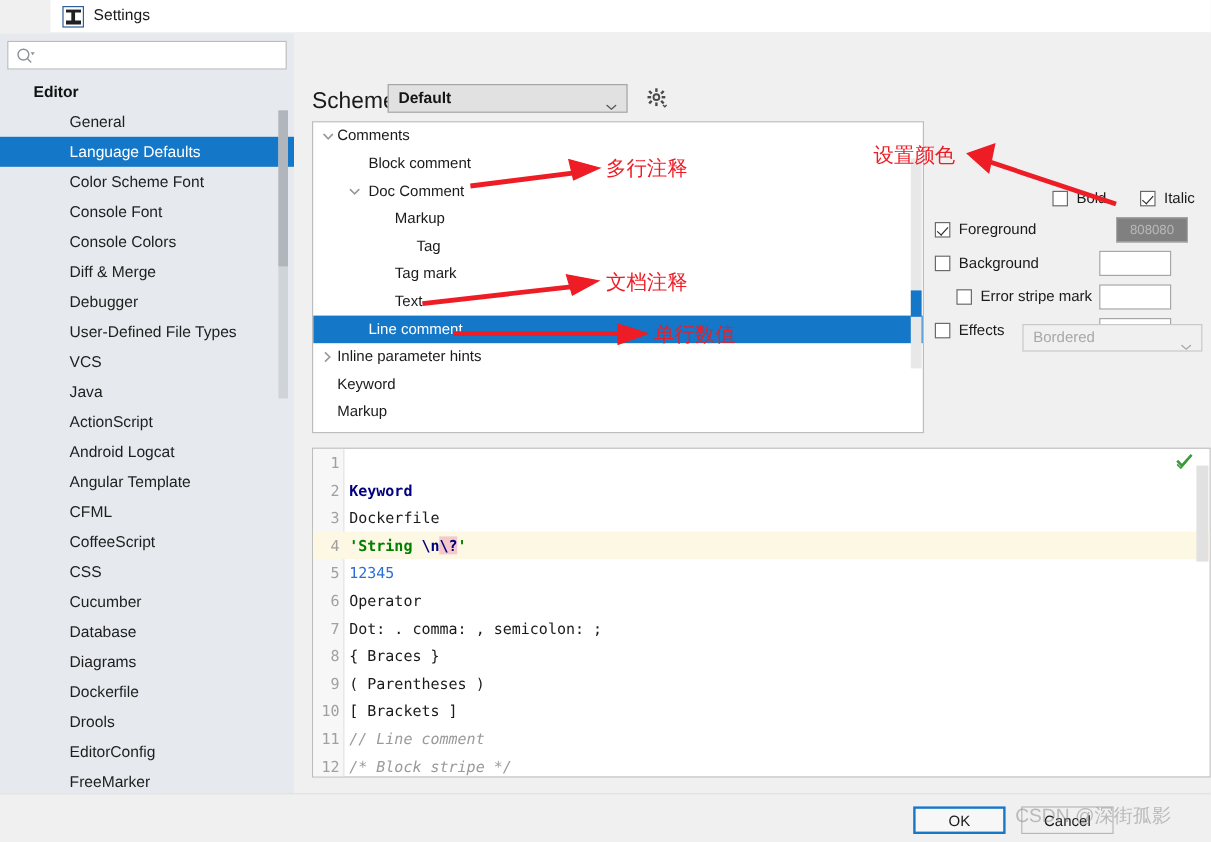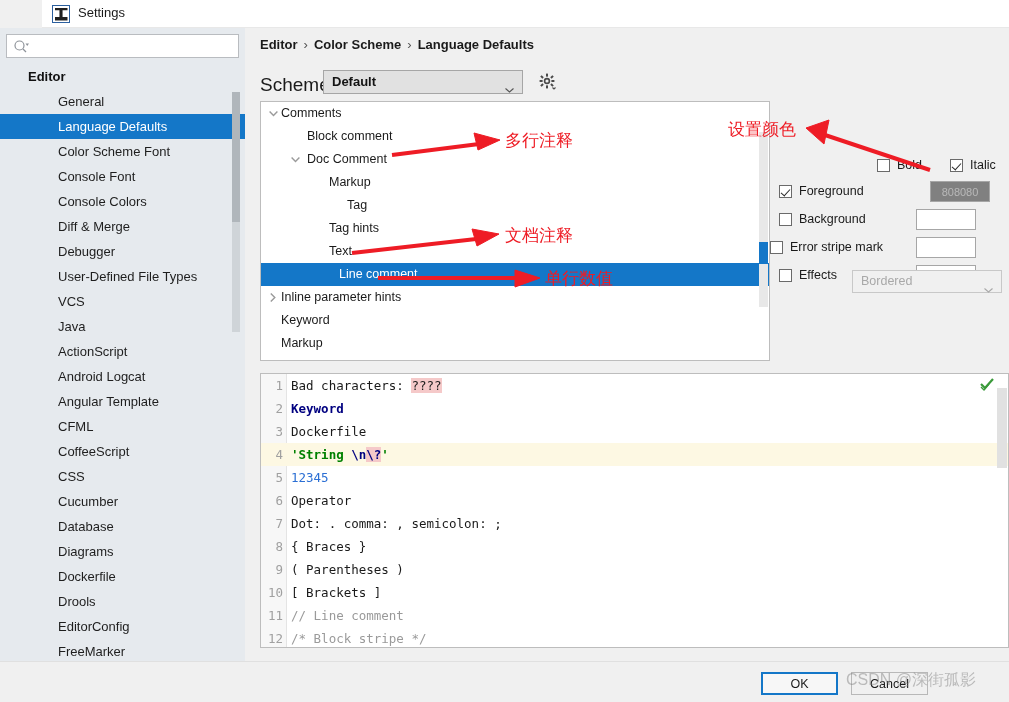--- a/index.html
+++ b/index.html
@@ -134,21 +134,21 @@
   .tree-panel {
     position: absolute; left: 15px; top: 73px; width: 510px; height: 260px;
     background: #ffffff; border: 1px solid #bdbdbd;
     overflow: hidden;
   }
   .tree-row {
     position: relative; height: 23px; line-height: 23px;
     font-size: 12.5px; color: #1a1a1a;
     white-space: nowrap; cursor: pointer;
   }
-  .tree-row.selected { background: #1477c8; color: #fff; padding-left: 32px; }
+  .tree-row.selected { background: #1477c8; color: #fff; }
   .tw {
     position: absolute; top: 0; width: 16px; height: 23px;
     display: flex; align-items: center; justify-content: center;
     color: #9a9a9a;
   }
   .tw svg { display: block; }
   .tree-label { display: block; }
   .tsb-track {
     position: absolute; right: 1px; top: 30px; width: 9px; height: 175px;
     background: #e8e8e8;
@@ -214,21 +214,21 @@
     font-family: "DejaVu Sans Mono", monospace; font-size: 12.5px;
   }
   .ctext { position: absolute; left: 30px; top: 0; }
   .t-plain { color: #1a1a1a; }
   .t-keyword { color: #000080; font-weight: bold; }
   .t-string { color: #008000; font-weight: bold; }
   .t-escape { color: #000080; font-weight: bold; }
   .t-badchar { background: #f5c9c9; color: #1a1a1a; }
   .t-badesc { background: #f5c9c9; color: #000080; font-weight: bold; }
   .t-number { color: #2b6fd4; }
-  .t-comment { color: #9a9a9a; }
+  .t-comment { color: #9a9a9a; font-style: italic; }
   .prev-check {
     position: absolute; right: 14px; top: 3px;
     width: 14px; height: 14px;
   }
   .psb-track {
     position: absolute; right: 1px; top: 14px; width: 10px; height: 80px;
     background: #e1e1e1;
   }
 
   
@@ -314,21 +314,20 @@
         <div class="nav-item"><span>FreeMarker</span></div>
       </div>
     <div class="sb-track"></div>
     <div class="sb-thumb"></div>
   </div>
 
   <div class="help-btn">?</div>
 
   <div class="main">
 
-    <div class="breadcrumb" id="breadcrumb"><span>Editor</span><span class="sep">›</span><span>Color Scheme</span><span class="sep">›</span><span>Language Defaults</span></div>
 
     <div class="scheme-row">
       <span class="scheme-label">Scheme:</span>
       <div class="scheme-select">
         <span class="val">Default</span>
         <span class="chev">
           <svg width="9" height="5" viewBox="0 0 9 5">
               <polyline points="0.5,0.5 4.5,4 8.5,0.5" fill="none" stroke="#555" stroke-width="1.1"></polyline>
             </svg>
         </span>
@@ -372,21 +371,21 @@
             </span>
             <span class="tree-label" style="padding-left: 46px;">Doc Comment</span>
           </div>
           <div class="tree-row">
             <span class="tree-label" style="padding-left: 68px;">Markup</span>
           </div>
           <div class="tree-row">
             <span class="tree-label" style="padding-left: 86px;">Tag</span>
           </div>
           <div class="tree-row">
-            <span class="tree-label" style="padding-left: 68px;">Tag hints</span>
+            <span class="tree-label" style="padding-left: 68px;">Tag mark</span>
           </div>
           <div class="tree-row">
             <span class="tree-label" style="padding-left: 68px;">Text</span>
           </div>
           <div class="tree-row selected">
             <span class="tree-label" style="padding-left: 46px;">Line comment</span>
           </div>
           <div class="tree-row">
             <span class="tw" style="left: 4px;">
               <svg width="6" height="9" viewBox="0 0 6 9">
@@ -423,21 +422,21 @@
         <span class="cb-label">Foreground</span>
       </div>
       <div class="swatch filled" style="left:160px; top:80px;">808080</div>
 
       <div class="row-checkbox" style="left:9px; top:111px;">
         <span class="cbox"></span>
         <span class="cb-label">Background</span>
       </div>
       <div class="swatch" style="left:146px; top:108px;"></div>
 
-      <div class="row-checkbox" style="left:0; top:139px;align-items:center;">
+      <div class="row-checkbox" style="left:27px; top:139px;align-items:center;">
         <span class="cbox"></span>
         <span class="cb-label">Error stripe mark</span>
       </div>
       <div class="swatch" style="left:146px; top:136px;"></div>
 
       <div class="row-checkbox" style="left:9px; top:167px;">
         <span class="cbox"></span>
         <span class="cb-label">Effects</span>
       </div>
       <div class="swatch" style="left:146px; top:164px;"></div>
@@ -448,21 +447,21 @@
           <svg width="9" height="5" viewBox="0 0 9 5">
               <polyline points="0.5,0.5 4.5,4 8.5,0.5" fill="none" stroke="#a8a8a8" stroke-width="1.1"></polyline>
             </svg>
         </span>
       </div>
     </div>
 
     <div class="preview">
       <div class="gutter"></div>
       <div class="code" id="code-lines">
-          <div class="cline"><span class="lnum">1</span><span class="ctext"><span class="t-plain">Bad characters: </span><span class="t-badchar">????</span></span></div>
+          <div class="cline"><span class="lnum">1</span></div>
           <div class="cline"><span class="lnum">2</span><span class="ctext"><span class="t-keyword">Keyword</span></span></div>
           <div class="cline"><span class="lnum">3</span><span class="ctext"><span class="t-plain">Dockerfile</span></span></div>
           <div class="cline hl"><span class="lnum">4</span><span class="ctext"><span class="t-string">'String </span><span class="t-escape">\n</span><span class="t-badesc">\?</span><span class="t-string">'</span></span></div>
           <div class="cline"><span class="lnum">5</span><span class="ctext"><span class="t-number">12345</span></span></div>
           <div class="cline"><span class="lnum">6</span><span class="ctext"><span class="t-plain">Operator</span></span></div>
           <div class="cline"><span class="lnum">7</span><span class="ctext"><span class="t-plain">Dot: . comma: , semicolon: ;</span></span></div>
           <div class="cline"><span class="lnum">8</span><span class="ctext"><span class="t-plain">{ Braces }</span></span></div>
           <div class="cline"><span class="lnum">9</span><span class="ctext"><span class="t-plain">( Parentheses )</span></span></div>
           <div class="cline"><span class="lnum">10</span><span class="ctext"><span class="t-plain">[ Brackets ]</span></span></div>
           <div class="cline"><span class="lnum">11</span><span class="ctext"><span class="t-comment">// Line comment</span></span></div>

